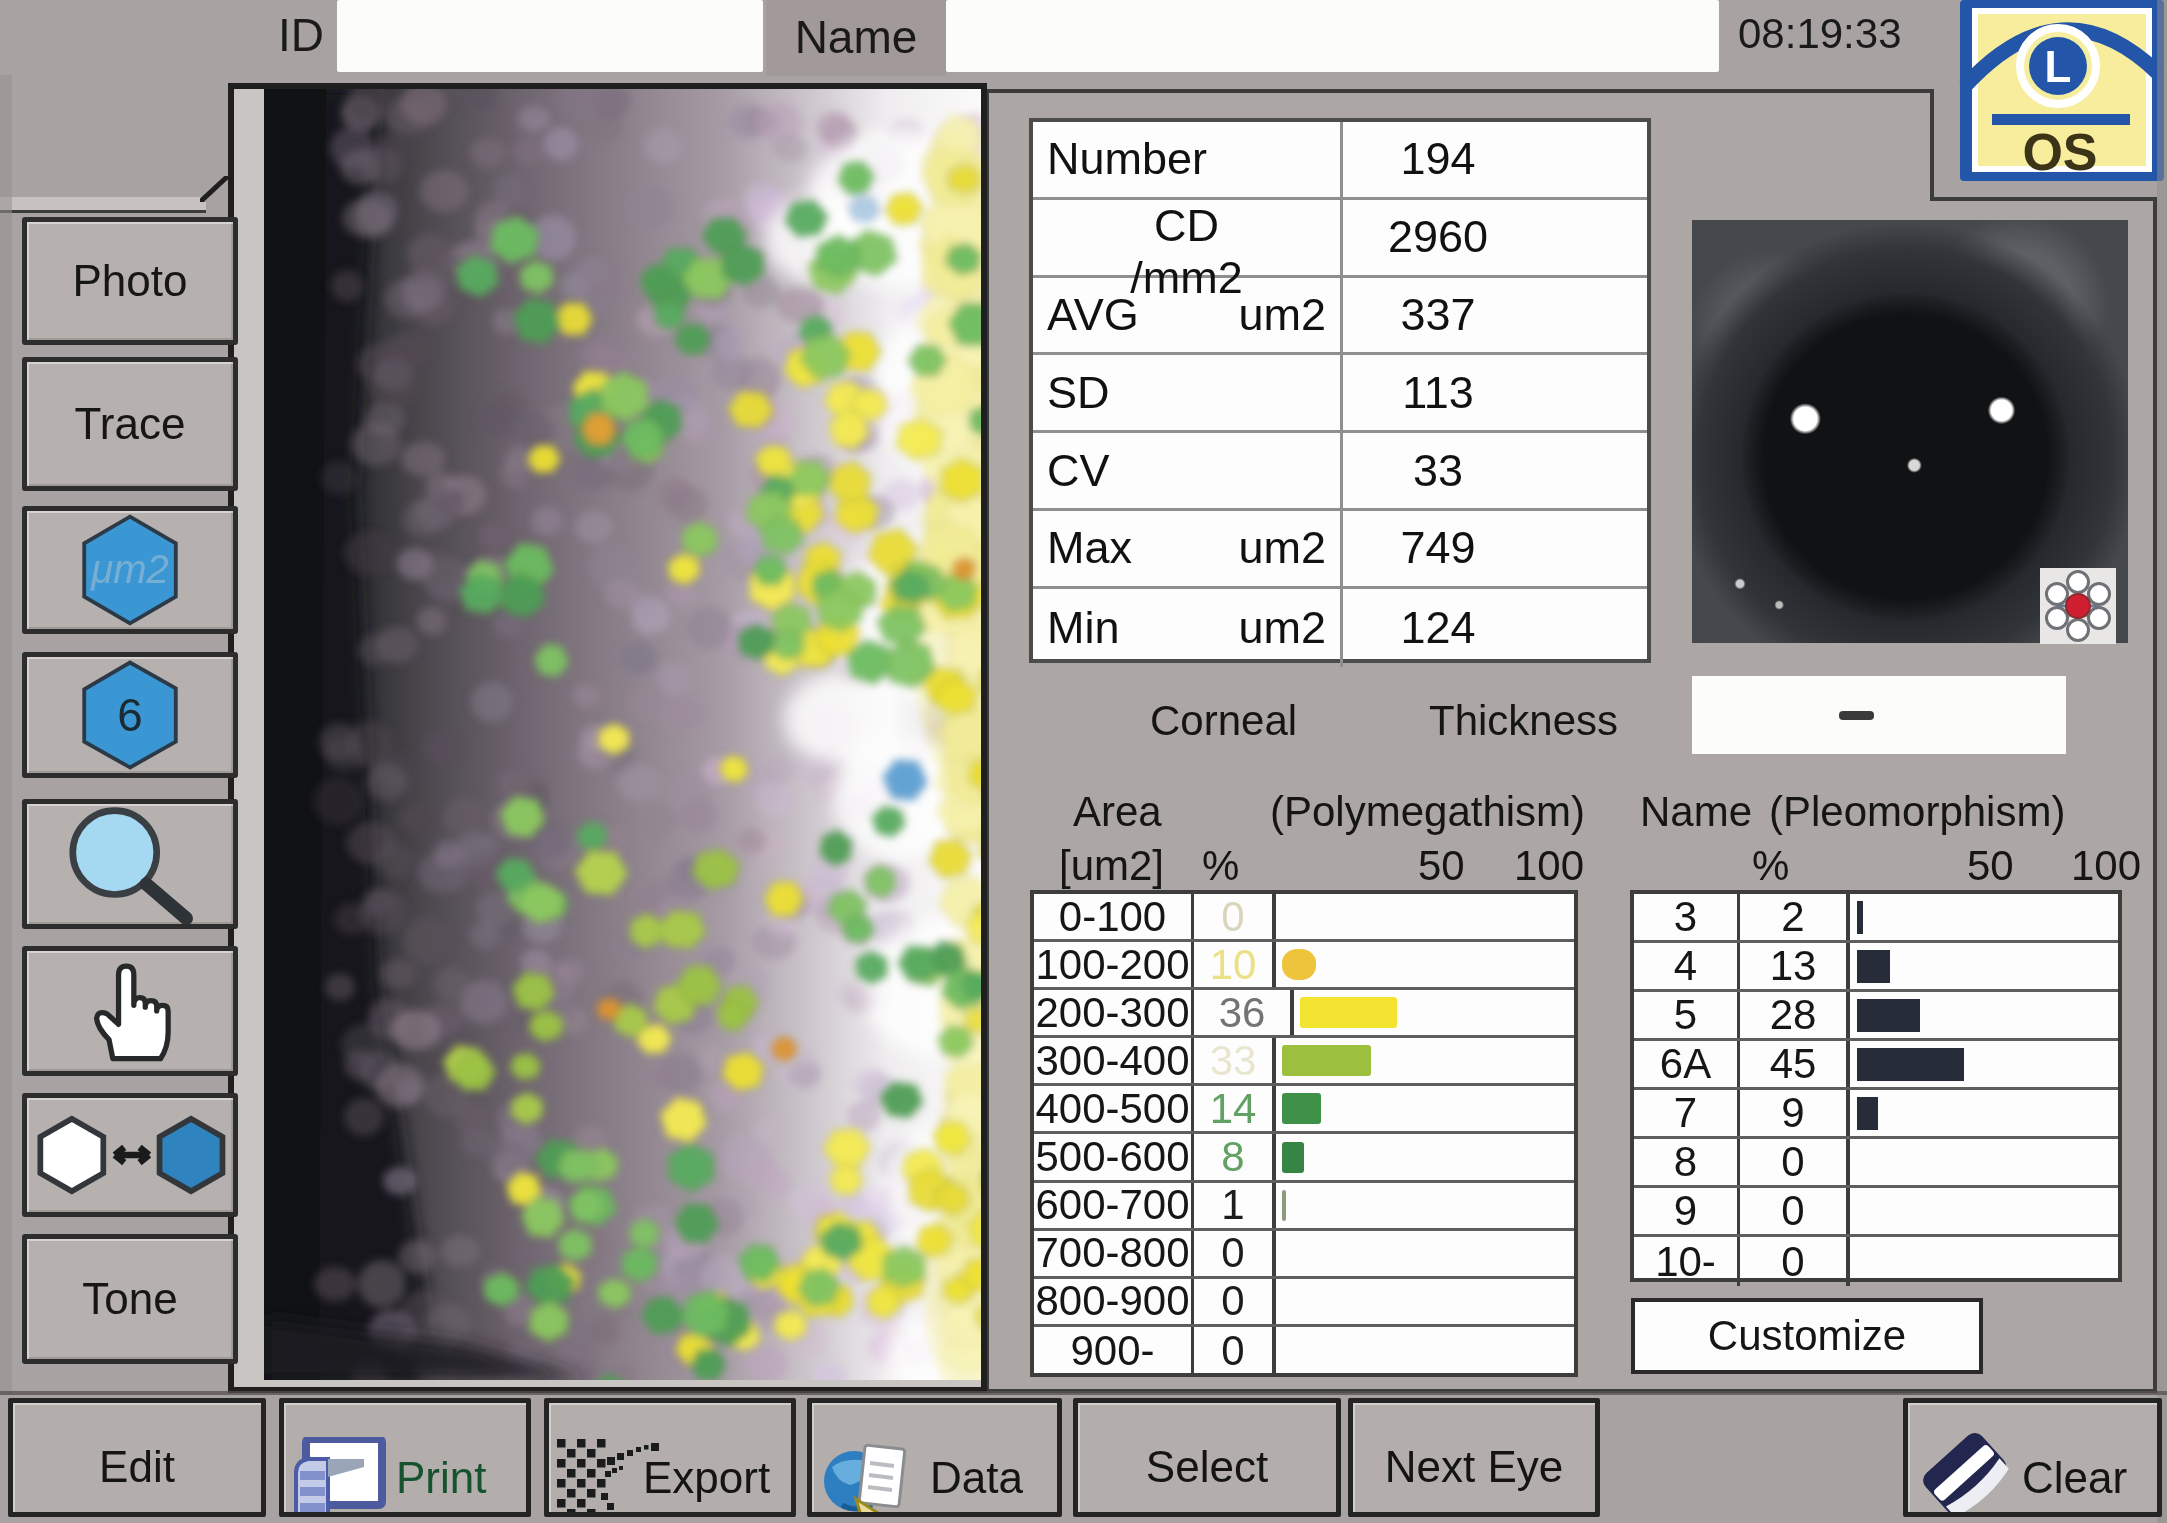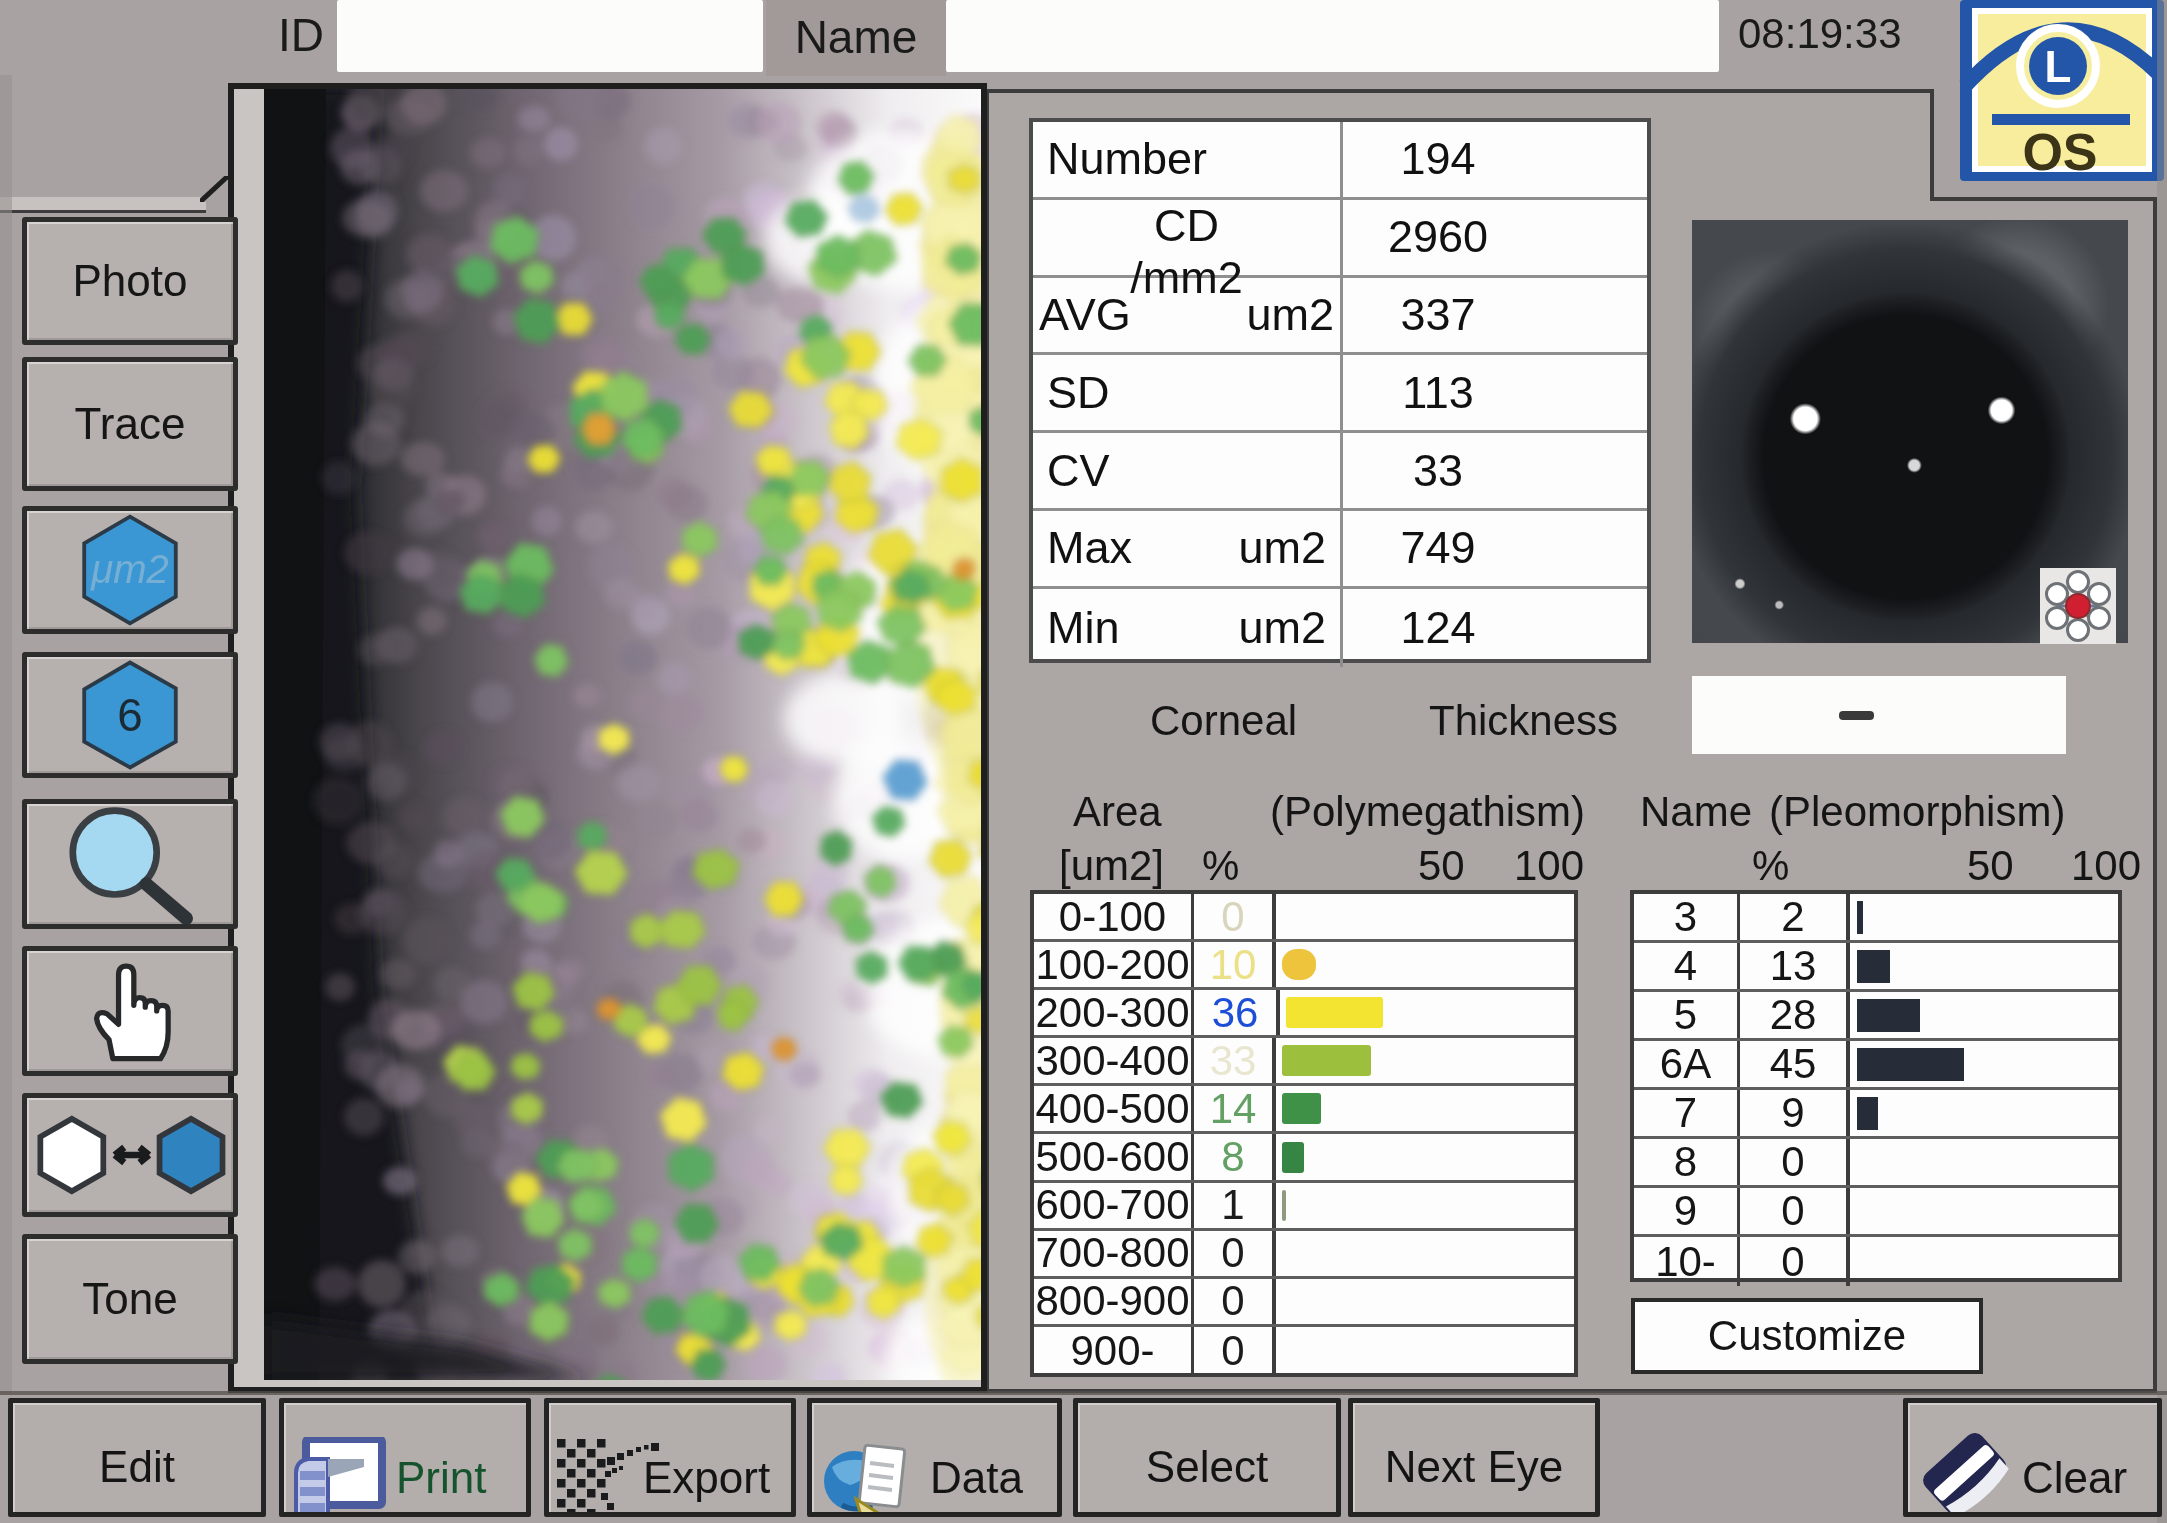--- a/index.html
+++ b/index.html
@@ -811,21 +811,21 @@
     <div style="display:flex;height:77.8px;border-bottom:3px solid #8f8f8f;box-sizing:border-box;">
       <div style="width:310px;border-right:3px solid #8f8f8f;display:flex;align-items:center;justify-content:space-between;padding:0 14px;box-sizing:border-box;flex-direction:column;">
         <span>CD</span>
         <span>/mm2</span>
       </div>
       <div style="flex:1;display:flex;align-items:center;">
         <span style="width:190px;text-align:center;">2960</span>
       </div>
     </div>
     <div style="display:flex;height:77.8px;border-bottom:3px solid #8f8f8f;box-sizing:border-box;">
-      <div style="width:310px;border-right:3px solid #8f8f8f;display:flex;align-items:center;justify-content:space-between;padding:0 6px;box-sizing:border-box;">
+      <div style="width:310px;border-right:3px solid #8f8f8f;display:flex;align-items:center;justify-content:space-between;padding:0 14px;box-sizing:border-box;">
         <span>AVG</span>
         <span>um2</span>
       </div>
       <div style="flex:1;display:flex;align-items:center;">
         <span style="width:190px;text-align:center;">337</span>
       </div>
     </div>
     <div style="display:flex;height:77.8px;border-bottom:3px solid #8f8f8f;box-sizing:border-box;">
       <div style="width:310px;border-right:3px solid #8f8f8f;display:flex;align-items:center;justify-content:space-between;padding:0 14px;box-sizing:border-box;">
         <span>SD</span>
@@ -914,21 +914,21 @@
     </div>
     <div style="display:flex;height:48.1px;border-bottom:3px solid #5e5e5e;box-sizing:border-box;align-items:stretch;white-space:nowrap;">
       <div style="width:160px;border-right:3px solid #3d3d3d;display:flex;align-items:center;justify-content:center;box-sizing:border-box;overflow:visible;">100-200</div>
       <div style="width:82px;border-right:4px solid #3d3d3d;display:flex;align-items:center;justify-content:center;box-sizing:border-box;color:#ece087;">10</div>
       <div style="flex:1;display:flex;align-items:center;">
         <div style="width:34px;height:31px;background:#edc43b;border-radius:45%;margin-left:6px;"></div>
       </div>
     </div>
     <div style="display:flex;height:48.1px;border-bottom:3px solid #5e5e5e;box-sizing:border-box;align-items:stretch;white-space:nowrap;">
       <div style="width:160px;border-right:3px solid #3d3d3d;display:flex;align-items:center;justify-content:center;box-sizing:border-box;overflow:visible;">200-300</div>
-      <div style="width:86px;border-right:4px solid #3d3d3d;display:flex;align-items:center;justify-content:center;box-sizing:border-box;color:#1d4ed8;">36</div>
+      <div style="width:100px;border-right:4px solid #3d3d3d;display:flex;align-items:center;justify-content:center;box-sizing:border-box;color:#737373;">36</div>
       <div style="flex:1;display:flex;align-items:center;">
         <div style="width:97px;height:31px;background:#f2e430;border-radius:3px;margin-left:6px;"></div>
       </div>
     </div>
     <div style="display:flex;height:48.1px;border-bottom:3px solid #5e5e5e;box-sizing:border-box;align-items:stretch;white-space:nowrap;">
       <div style="width:160px;border-right:3px solid #3d3d3d;display:flex;align-items:center;justify-content:center;box-sizing:border-box;overflow:visible;">300-400</div>
       <div style="width:82px;border-right:4px solid #3d3d3d;display:flex;align-items:center;justify-content:center;box-sizing:border-box;color:#e9e6d0;">33</div>
       <div style="flex:1;display:flex;align-items:center;">
         <div style="width:89px;height:31px;background:#9cc03e;border-radius:3px;margin-left:6px;"></div>
       </div>

